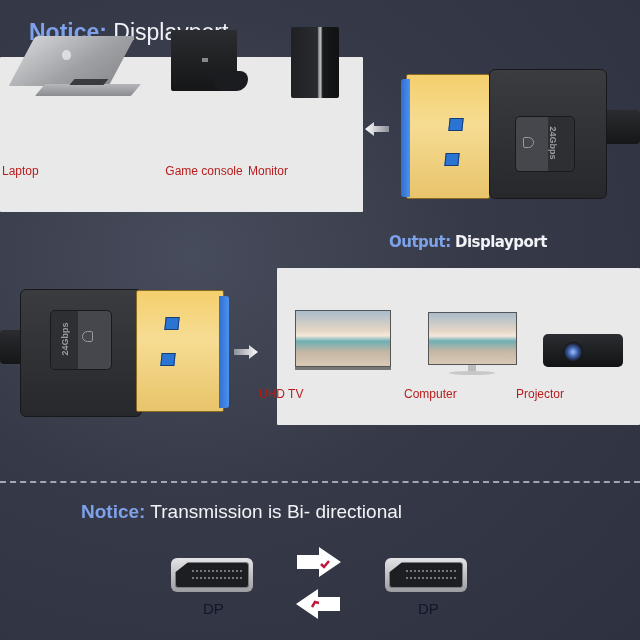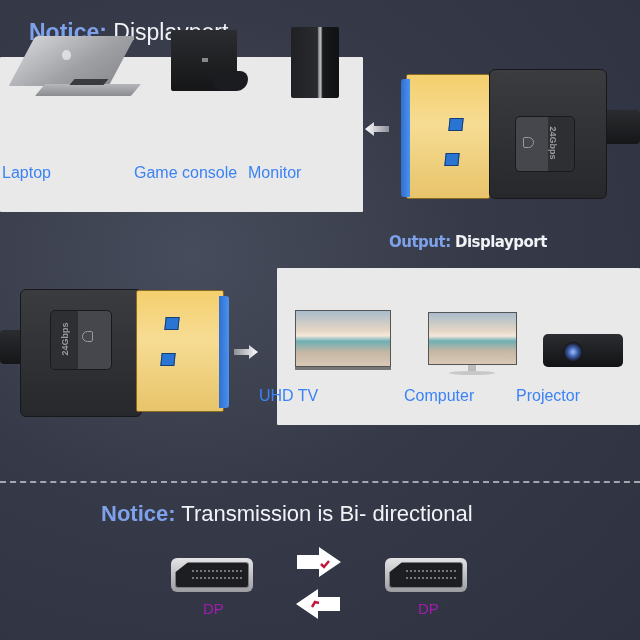--- a/index.html
+++ b/index.html
@@ -20,21 +20,21 @@
   #output-heading { left: 389px; top: 233px; font-family: "DejaVu Sans", sans-serif; font-size: 15px; letter-spacing: -0.5px; }
   #output-heading .rest { font-weight: bold; }
 
   
   .panel {
     background: #e9e9ea;
     border-radius: 1px;
   }
   #input-panel { left: 0; top: 57px; width: 363px; height: 155px; }
   #output-panel { left: 277px; top: 268px; width: 363px; height: 157px; }
-  .device-label { color: #3b82f6; font-size: 16px; position: absolute; width: 140px; left: 50%; transform: translateX(-50%); white-space: nowrap; }
+  .device-label { color: #b91c1c; font-size: 12px; position: absolute; width: 140px; left: 50%; transform: translateX(-50%); white-space: nowrap; }
 
   
   .laptop-lid {
     position: absolute; left: 22px; top: 36px; width: 100px; height: 50px;
     background: linear-gradient(135deg, #cfd0d3 0%, #9ea0a4 60%, #8b8d90 100%);
     transform: skewX(-28deg);
     border-radius: 3px 3px 1px 1px;
   }
   .laptop-base {
     position: absolute; left: 40px; top: 84px; width: 96px; height: 12px;
@@ -108,38 +108,38 @@
   .badge-text.rev { transform: rotate(-90deg); }
   .dp-logo { position: absolute; width: 11px; height: 11px; border: 1.5px solid #9a9b9f; border-radius: 2px 6px 6px 2px; }
 
   
   .small-arrow { position: absolute; width: 24px; height: 14px; }
 
   
   #divider { left: 0; top: 481px; width: 640px; height: 0; border-top: 2px dashed #c9ccd4; opacity: 0.75; }
 
   
-  #notice { left: 81px; top: 501px; font-size: 22px; white-space: nowrap; margin-left: 20px; }
+  #notice { left: 81px; top: 501px; font-size: 19px; white-space: nowrap; }
   #notice .accent { color: #7ea2ea; font-weight: bold; }
   #notice .rest { color: #f2f3f6; }
 
   
   .port {
     position: absolute; width: 82px; height: 34px;
     background: linear-gradient(180deg, #e4e4e6, #9c9da1);
     border-radius: 6px; padding: 4px;
   }
   .port-inner {
     width: 100%; height: 100%; background: #1d1e21;
     border: 1px solid #7a7b7f; border-radius: 3px;
     clip-path: polygon(18% 0, 100% 0, 100% 100%, 0 100%, 0 40%);
     position: relative;
   }
   .port-pins { position: absolute; left: 22%; right: 8%; top: 30%; height: 36%; border-top: 2px dotted #777; border-bottom: 2px dotted #777; }
-  .port-label { position: absolute; font-size: 15px; color: #a21caf; }
+  .port-label { position: absolute; font-size: 15px; color: #0f172a; }
 
   .big-arrow { position: absolute; }
 </style>
 </head>
 <body>
 
 <div id="input-heading" class="abs heading">
   <span class="accent">Notice:</span>
   <span class="rest">Displayport</span>
 </div>
@@ -152,21 +152,21 @@
   <div class="laptop-base"></div>
   <div class="laptop-keys"></div>
 </div>
 <div class="device-label" style="left:72px; top:164px;">Laptop</div>
 
 <div>
   <div class="console-body"></div>
   <div class="console-logo"></div>
   <div class="controller"></div>
 </div>
-<div class="device-label" style="left:204px; top:164px;">Game console</div>
+<div class="device-label" style="left:204px; top:164px;text-align:center;">Game console</div>
 
 <div>
   <div class="tower"></div>
 </div>
 <div class="device-label" style="left:318px; top:164px;">Monitor</div>
 
 <svg class="small-arrow" style="left:365px; top:122px;" viewBox="0 0 24 14">
   <defs>
       <linearGradient id="ga" x1="0" x2="1">
         <stop offset="0" stop-color="#fff"></stop>

